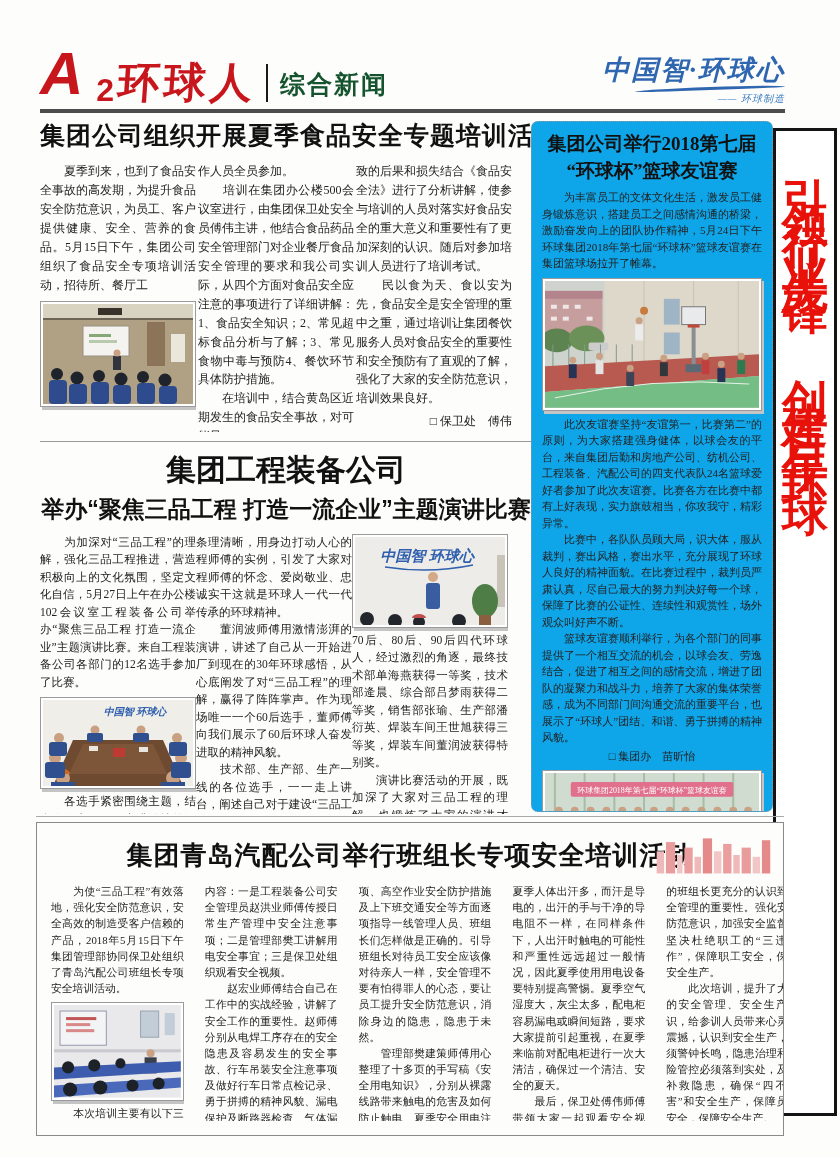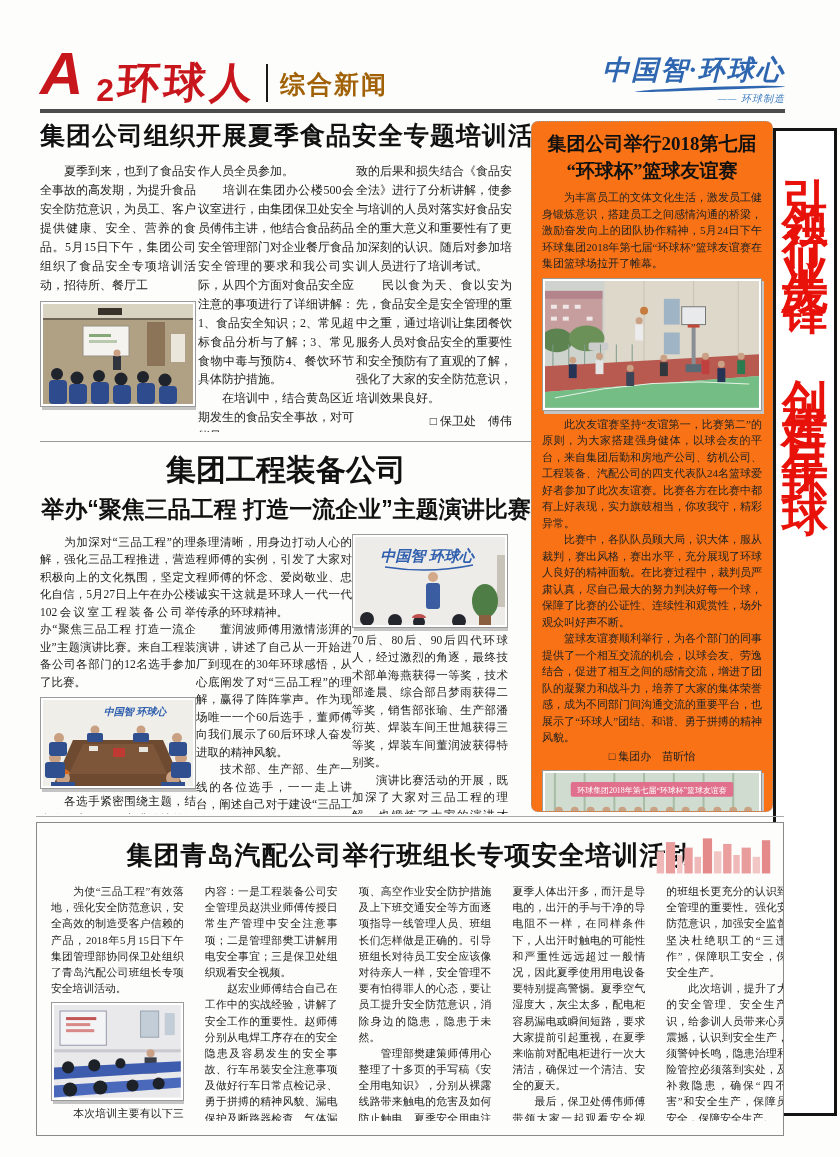--- a/index.html
+++ b/index.html
@@ -20,21 +20,21 @@
   .edition .num2 {
     position:absolute; right:4px; bottom:0; font-family:"Liberation Sans",sans-serif;
     font-weight:900; font-size:32px; color:#c8161d; line-height:1;
   }
   .masthead {
     font-size:42px; font-weight:900; color:#c8161d; letter-spacing:4px;
     line-height:1; padding-bottom:2px; transform:skewX(-4deg);
   }
   .vdiv { width:2px; height:38px; background:#1a1a1a; margin:0 12px 4px 10px; }
   .section { font-family:"Liberation Sans","DejaVu Sans",sans-serif; font-weight:bold;
-             font-size:25px; color:#a16207; padding-bottom:5px; letter-spacing:2px; }
+             font-size:25px; color:#14532d; padding-bottom:5px; letter-spacing:2px; }
   .brand { margin-left:auto; text-align:right; padding-bottom:0; }
   .brand-slogan { font-size:27px; font-weight:900; font-style:italic; color:#2f66b0;
                   letter-spacing:2px; line-height:1.1; }
   .brand-swoosh { width:150px; height:3px; background:#2f66b0; border-radius:50% 50% 50% 50%/80% 80% 20% 20%;
                   margin:1px 0 2px auto; transform:rotate(-2deg); }
   .brand-tagline { font-size:10px; color:#3a7bbf; letter-spacing:1px;font-style:italic; }
   .header-rule { position:absolute; left:40px; top:109px; width:745px; height:4px; background:#4c4c4c; }
 
   
   .body-text { font-size:12px; line-height:1.58; text-align:justify; white-space:pre-line; }
@@ -58,21 +58,21 @@
   .as-title1, .as-title2 { text-align:center; font-family:"Liberation Sans","DejaVu Sans",sans-serif;
               font-weight:900; color:#111; }
   .as-title1 { font-size:30px; }
   .as-title2 { font-size:23px; margin-top:3px; letter-spacing:0; }
   .as-cols { display:flex; margin-top:9px; height:292px; }
   .as-cols .col { width:156px; }
   .as-cols .body-text { font-size:11.5px; line-height:1.52; }
 
   
   .article-basketball { position:absolute; left:531px; top:121px; width:242px; height:691px;
-        border:1px dotted #979797; border-radius:7px; padding:9px 10px; overflow:hidden; background:#f97316; }
+        border:1px dotted #979797; border-radius:7px; padding:9px 10px; overflow:hidden; background:#0ea5e9; }
   .ab-title { text-align:center; font-weight:900; font-size:19px; color:#111; line-height:1.4;
               font-family:"Liberation Serif","DejaVu Serif",serif; }
   .ab-text { font-size:11px; line-height:1.5; text-align:justify; white-space:pre-line; margin-top:5px; }
   .ab-byline { text-align:center; font-size:11px; margin-top:3px; }
 
   
   .side-banner { position:absolute; left:773px; top:128px; width:64px; height:988px;
         border:3px solid #141414; background:#fff; display:flex; justify-content:center; overflow:hidden; }
   .side-banner span {
         writing-mode:vertical-rl; font-weight:900; font-size:46px; color:#e8120a;

